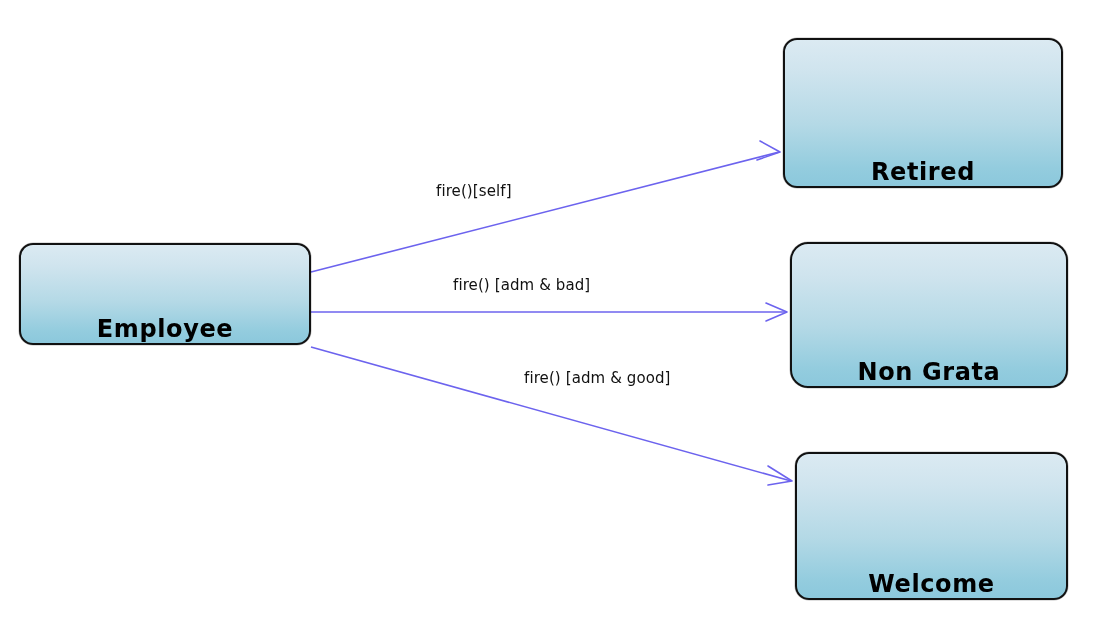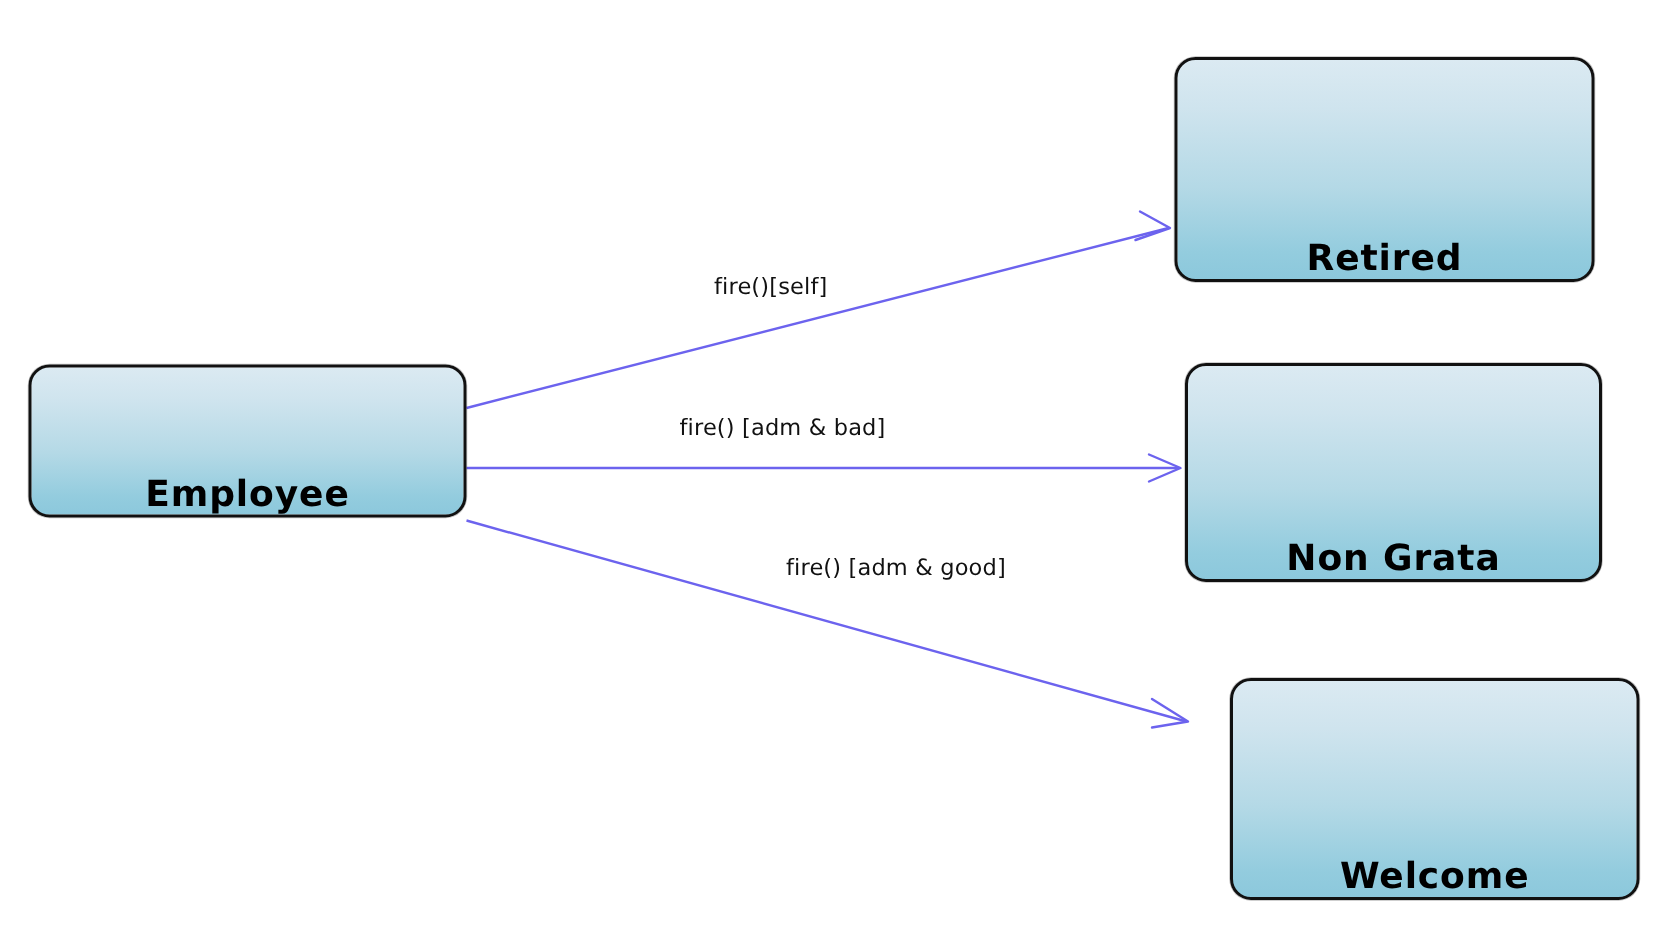--- a/index.html
+++ b/index.html
@@ -83,27 +83,27 @@
   </svg>
 
   <div class="state-node" style="left:19px; top:243px; width:292px; height:102px;">
     <span class="state-label">Employee</span>
   </div>
 
   <div class="state-node" style="left:783px; top:38px; width:280px; height:150px;">
     <span class="state-label">Retired</span>
   </div>
 
-  <div class="state-node" style="left:790px; top:242px; width:278px; height:146px;">
+  <div class="state-node" style="left:790px; top:242px; width:278px; height:146px;border-radius:18px;">
     <span class="state-label">Non Grata</span>
   </div>
 
-  <div class="state-node" style="left:795px; top:452px; width:273px; height:148px;margin-left:25px;">
+  <div class="state-node" style="left:795px; top:452px; width:273px; height:148px;">
     <span class="state-label">Welcome</span>
   </div>
 
-  <div class="edge-label" style="left:436px; top:182px;margin-left:40px;">fire()[self]</div>
+  <div class="edge-label" style="left:436px; top:182px;">fire()[self]</div>
 
   <div class="edge-label" style="left:453px; top:276px;">fire() [adm &amp; bad]</div>
 
   <div class="edge-label" style="left:524px; top:369px;">fire() [adm &amp; good]</div>
 
 </div>
 
 </body></html>

